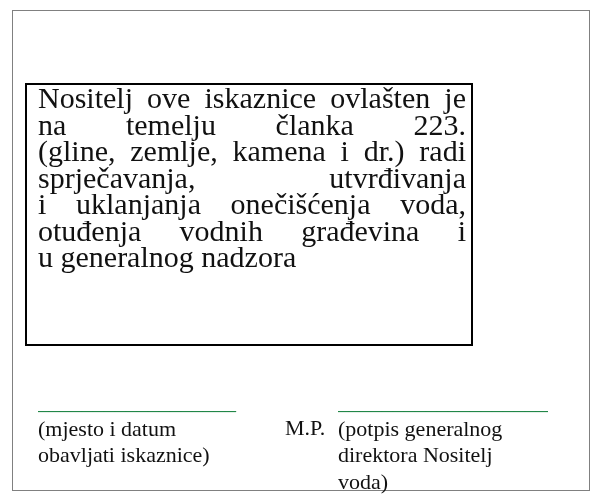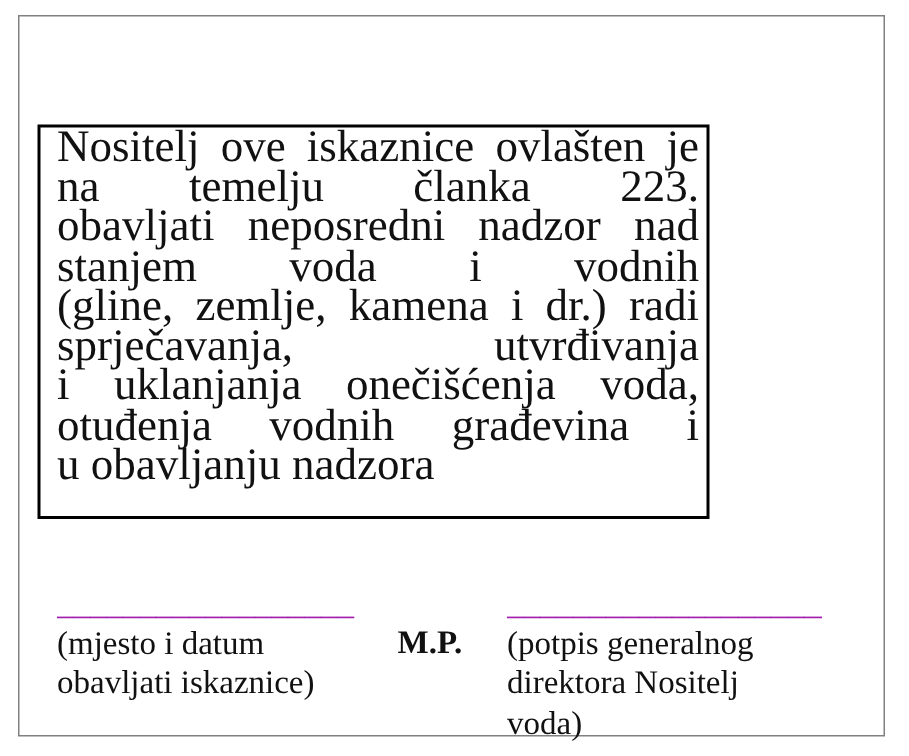--- a/index.html
+++ b/index.html
@@ -53,42 +53,40 @@
     position: absolute;
     top: 378px;
     font-size: 22px;
     line-height: 26.5px;
   }
   .sig-left  { left: 25px;  width: 210px; }
   .sig-right { left: 325px; width: 210px; }
   .sig-rule {
     white-space: nowrap;
     overflow: hidden;
-    color: #a21caf;
+    color: #15803d;
   }
   .mp {
     position: absolute;
-    left: 252px;
+    left: 272px;
     top: 404px;
     font-size: 22px;
     line-height: 26.5px;
-    font-weight: bold;
   }
 </style>
 </head>
 <body>
 
 <div class="frame">
 
   <div class="auth-box">
     <div class="jline">Nositelj ove iskaznice ovlašten je na temelju članka 223.</div>
-    <div class="jline">obavljati neposredni nadzor nad stanjem voda i vodnih</div>
     <div class="jline">(gline, zemlje, kamena i dr.) radi sprječavanja, utvrđivanja</div>
     <div class="jline">i uklanjanja onečišćenja voda, otuđenja vodnih građevina i</div>
-    <div class="jline last">u obavljanju nadzora</div>
+    <div class="jline last">u generalnog nadzora</div>
   </div>
 
   <div class="sig-block sig-left">
     <div class="sig-rule">__________________</div>
     <div class="sig-label">(mjesto i datum obavljati iskaznice)</div>
   </div>
 
   <div class="mp">M.P.</div>
 
   <div class="sig-block sig-right">

